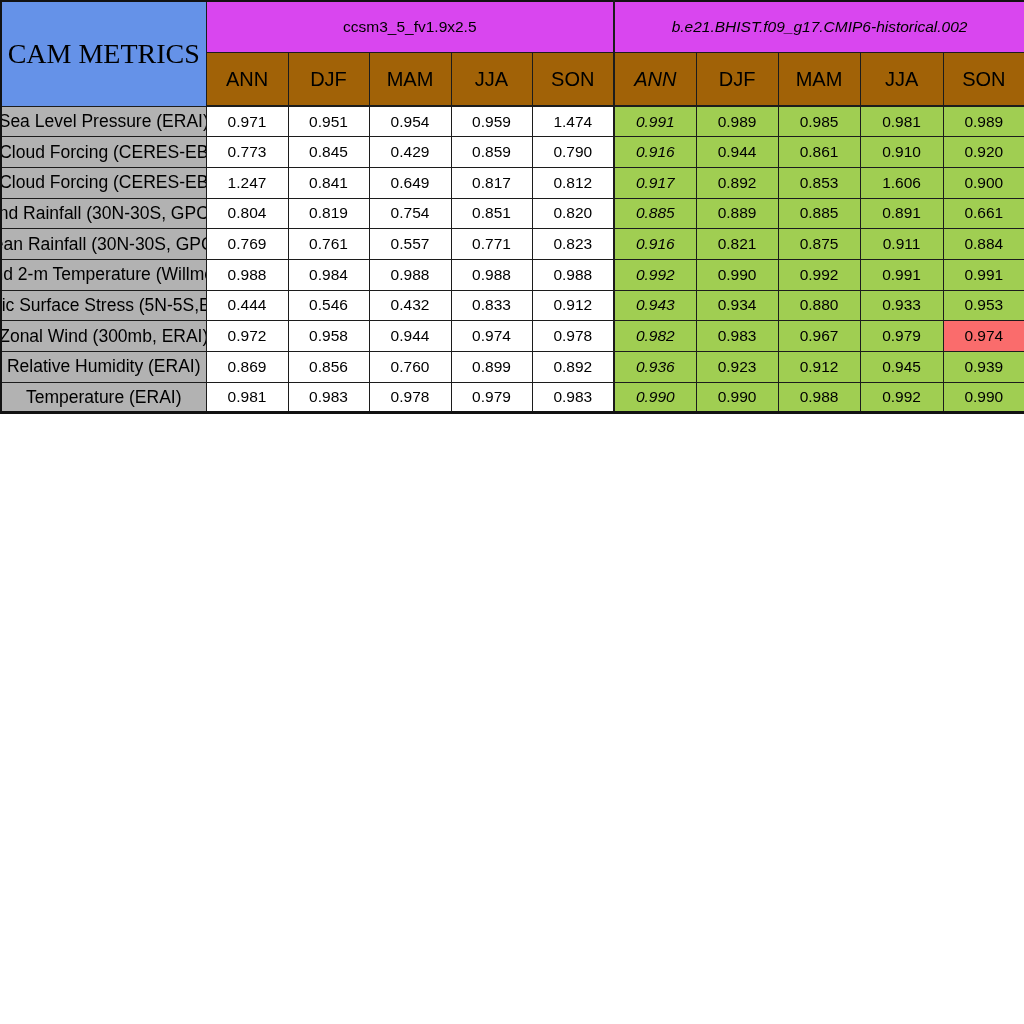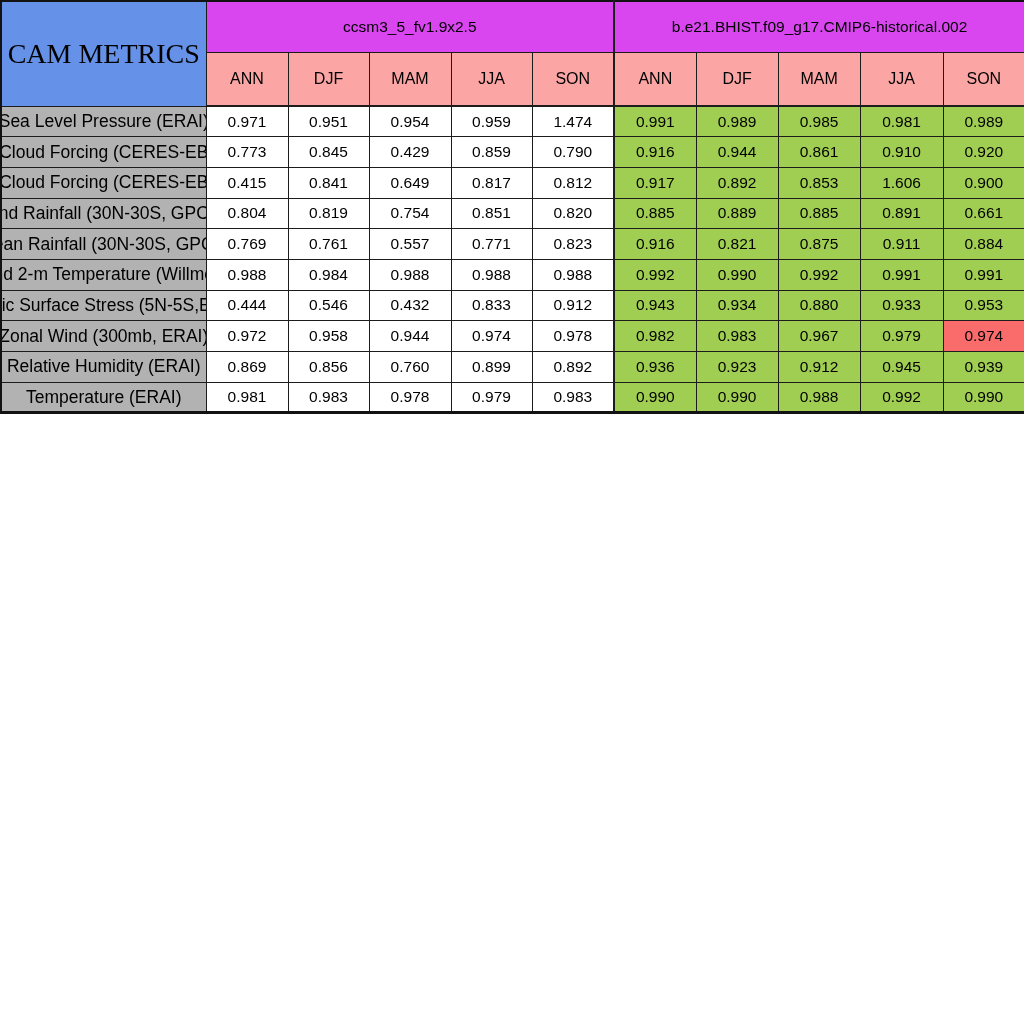--- a/index.html
+++ b/index.html
@@ -42,41 +42,41 @@
     font-size: 28px;
     letter-spacing: 0px;
     font-family: Liberation Serif, serif;
   }
   th.model {
     background: #d946ef;
     height: 50px;
     font-size: 15.5px;
   }
   th.season {
-    background: #fca5a5;
+    background: #a16207;
     height: 52px;
-    font-size: 16px;
+    font-size: 20px;
   }
   tbody tr { height: 30.7px; }
   td.lbl {
     background: #B2B2B2;
     font-size: 17.5px;
   }
   .lblwrap {
     display: flex;
     justify-content: center;
     align-items: center;
     white-space: nowrap;
     overflow: hidden;
     width: 100%;
     height: 100%;
   }
   td.v1 { background: #FFFFFF; font-size: 15.5px; }
   td.v2 { background: #A0CE52; font-size: 15.5px; }
-  .gdiv { border-left-width: 2px !important; }
+  .gdiv { border-left-width: 2px !important; font-style: italic; }
   thead tr.seasonrow th { border-bottom-width: 2px; }
 </style>
 </head>
 <body>
 
 <div id="stage">
   <table class="metrics">
     <colgroup>
       <col style="width:205px">
       <col style="width:82px">
@@ -137,21 +137,21 @@
           <td class="v2 gdiv">0.916</td>
           <td class="v2">0.944</td>
           <td class="v2">0.861</td>
           <td class="v2">0.910</td>
           <td class="v2">0.920</td>
         </tr>
         <tr>
           <td class="lbl">
             <div class="lblwrap">Cloud Forcing (CERES-EB</div>
           </td>
-          <td class="v1">0.415</td>
+          <td class="v1">1.247</td>
           <td class="v1">0.841</td>
           <td class="v1">0.649</td>
           <td class="v1">0.817</td>
           <td class="v1">0.812</td>
           <td class="v2 gdiv">0.917</td>
           <td class="v2">0.892</td>
           <td class="v2">0.853</td>
           <td class="v2">1.606</td>
           <td class="v2">0.900</td>
         </tr>

